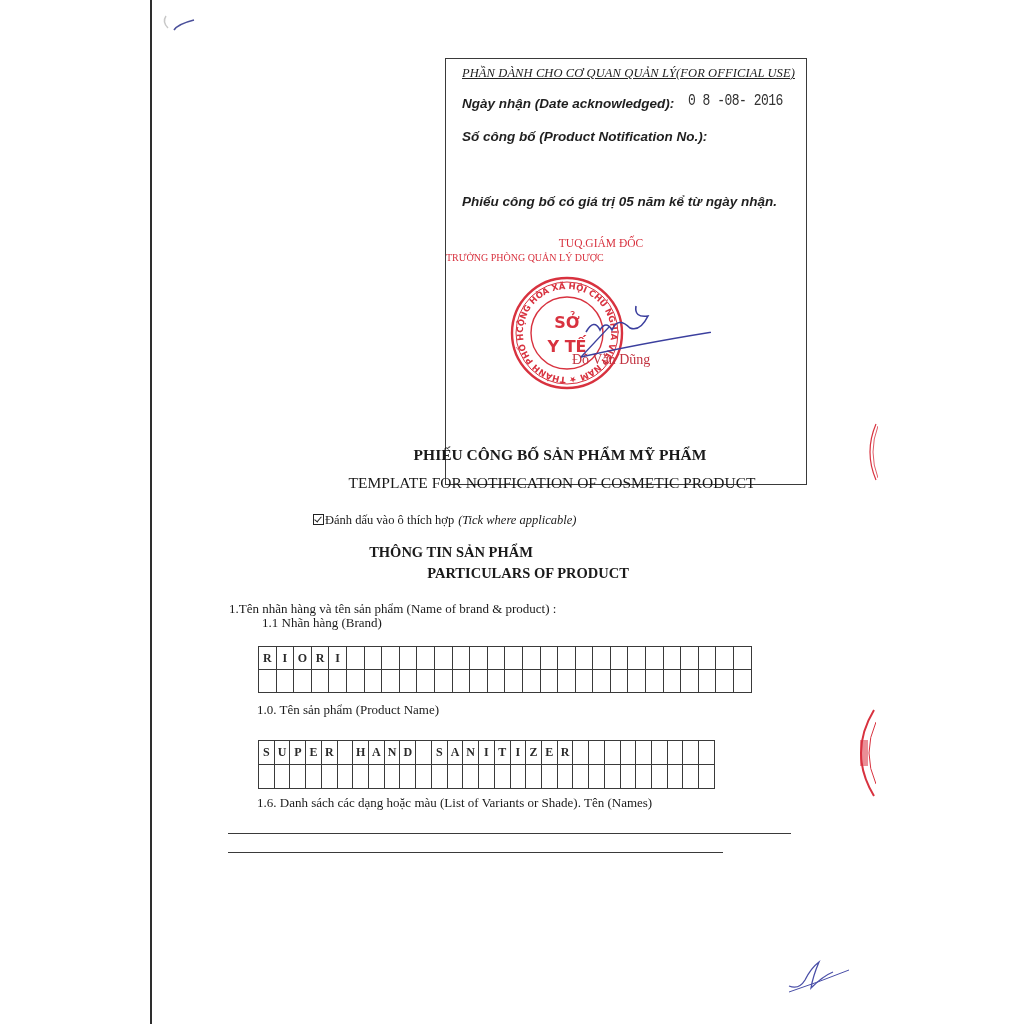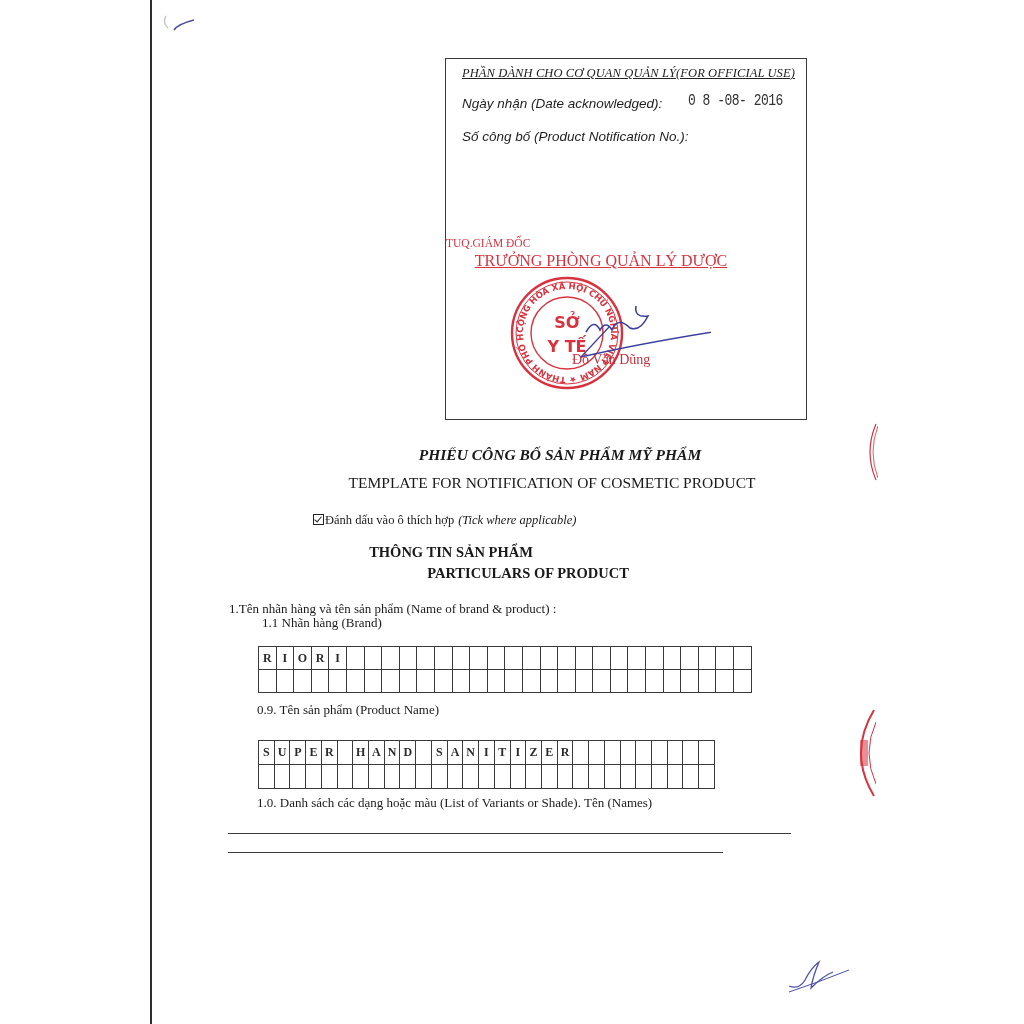--- a/index.html
+++ b/index.html
@@ -6,61 +6,61 @@
     body {
       width: 1024px; height: 1024px; position: relative; overflow: hidden;
       background: #ffffff; color: #1a1a1a;
       font-family: "Liberation Serif", "DejaVu Serif", serif;
     }
     .abs { position: absolute; }
     .edge-line {
       left: 150px; top: 0; width: 2px; height: 1024px; background: #2e2e2e;
     }
     .official-box {
-      left: 445px; top: 58px; width: 362px; height: 362px;
+      left: 445px; top: 58px; width: 362px; height: 427px;
       border: 1.5px solid #3a3a3a; box-sizing: border-box;
     }
     .ob-heading {
       left: 16px; top: 7px; font-size: 12.5px; font-style: italic;
       text-decoration: underline; letter-spacing: 0.1px; color: #222;
     }
     .ob-sans {
       font-family: "Liberation Sans", "DejaVu Sans", sans-serif;
-      font-style: italic; font-size: 13.5px; color: #1f1f1f;
+      font-style: italic; font-size: 13.5px; color: #1f1f1f; font-weight: bold;
     }
     .ob-date-label { left: 16px; top: 37px; }
     .ob-date-value {
       left: 242px; top: 34px; font-family: "Liberation Mono", "DejaVu Sans Mono", monospace;
       font-size: 13px; color: #333; transform: scaleY(1.25); letter-spacing: -0.5px;
     }
     .ob-notif-label { left: 16px; top: 70px; }
     .ob-notif-value {
       left: 105px; top: 101px; font-size: 20px; color: #2a2a2a;
     }
     .ob-notif-value .num {
       font-family: "Liberation Mono", "DejaVu Sans Mono", monospace;
       font-size: 19px; letter-spacing: 1px; color: #444;
     }
     .ob-valid { left: 16px; top: 135px; }
     .stamp-red { color: #d8323f; }
     .ob-tuq {
-      left: 0; width: 310px; top: 178px; text-align: left; font-size: 11.5px;
+      left: 0; width: 310px; top: 178px; text-align: center; font-size: 11.5px;
     }
     .ob-truong {
-      left: 0; width: 310px; top: 193px; text-align: center; font-size: 16px; text-decoration: underline;
+      left: 0; width: 310px; top: 193px; text-align: left; font-size: 10px;
     }
     .seal { left: 62px; top: 215px; width: 118px; height: 118px; }
     .signature { left: 95px; top: 228px; width: 170px; height: 80px; }
     .signer {
       left: 126px; top: 293px; font-size: 14px; color: #c23340; text-align: right;
     }
 
     .title-vi {
       left: 0; width: 1024px; top: 446px; text-align: center;
-      font-weight: bold; font-size: 15.5px; padding-left: 96px; box-sizing: border-box; font-style: italic;
+      font-weight: bold; font-size: 15.5px; padding-left: 96px; box-sizing: border-box;
     }
     .title-en {
       left: 0; width: 1024px; top: 474px; text-align: center;
       font-weight: normal; font-size: 15.5px; padding-left: 80px; box-sizing: border-box;
     }
     .tick-note { left: 273px; top: 513px; font-size: 12.5px; padding-left: 40px; }
     .tick-note .en { font-style: italic; margin-left: 4px; }
     .checkbox-icon {
       display: inline-block; width: 9px; height: 9px; border: 1px solid #222;
       position: relative; vertical-align: -1px; margin-right: 1px;
@@ -111,20 +111,21 @@
 <svg class="abs corner-mark" viewBox="0 0 50 28">
   <path d="M6 8 q-4 6 2 12" stroke="#c8c8c8" stroke-width="1.5" fill="none"></path>
   <path d="M14 22 q4 -6 20 -10" stroke="#4a4f9a" stroke-width="1.6" fill="none"></path>
 </svg>
 
 <div class="abs official-box">
   <div class="abs ob-heading">PHẦN DÀNH CHO CƠ QUAN QUẢN LÝ(FOR OFFICIAL USE)</div>
   <div class="abs ob-sans ob-date-label">Ngày nhận (Date acknowledged):</div>
   <div class="abs ob-date-value">0 8 -08- 2016</div>
   <div class="abs ob-sans ob-notif-label">Số công bố (Product Notification No.):</div>
+  <div class="abs ob-sans ob-valid">Phiếu công bố có giá trị 05 năm kể từ ngày nhận.</div>
   <div class="abs ob-tuq stamp-red">TUQ.GIÁM ĐỐC</div>
   <div class="abs ob-truong stamp-red">TRƯỞNG PHÒNG QUẢN LÝ DƯỢC</div>
 
   <svg class="abs seal" viewBox="0 0 118 118">
     <circle cx="59" cy="59" r="55" fill="none" stroke="#d8323f" stroke-width="2.4"></circle>
     <circle cx="59" cy="59" r="51" fill="none" stroke="#d8323f" stroke-width="1"></circle>
     <circle cx="59" cy="59" r="36" fill="none" stroke="#d8323f" stroke-width="1.4"></circle>
     <defs>
       <path id="sealArc" d="M59,59 m-44,0 a44,44 0 1,1 88,0 a44,44 0 1,1 -88,0"></path>
     </defs>
@@ -215,21 +216,21 @@
         <td></td>
         <td></td>
         <td></td>
         <td></td>
         <td></td>
         <td></td>
       </tr>
     </tbody>
 </table>
 
-<div class="abs q12">0.9. Tên sản phẩm (Product Name)</div>
+<div class="abs q12">1.0. Tên sản phẩm (Product Name)</div>
 
 <table class="abs char-grid product-grid">
   <tbody id="product-grid-body">
       <tr>
         <td>S</td>
         <td>U</td>
         <td>P</td>
         <td>E</td>
         <td>R</td>
         <td></td>
@@ -284,21 +285,21 @@
         <td></td>
         <td></td>
         <td></td>
         <td></td>
         <td></td>
         <td></td>
       </tr>
     </tbody>
 </table>
 
-<div class="abs q13">1.0. Danh sách các dạng hoặc màu (List of Variants or Shade). Tên (Names)</div>
+<div class="abs q13">1.6. Danh sách các dạng hoặc màu (List of Variants or Shade). Tên (Names)</div>
 
 <div class="abs fill-line line1"></div>
 <div class="abs fill-line line2"></div>
 
 <svg class="abs partial-stamp-1" viewBox="0 0 12 60">
   <path d="M10 2 q-12 28 0 56" stroke="#d8323f" stroke-width="1.2" fill="none"></path>
   <path d="M12 4 q-10 26 0 52" stroke="#d8323f" stroke-width="0.8" fill="none"></path>
 </svg>
 <svg class="abs partial-stamp-2" viewBox="0 0 24 90">
   <path d="M22 2 q-26 43 0 86" stroke="#d8323f" stroke-width="2" fill="none"></path>

